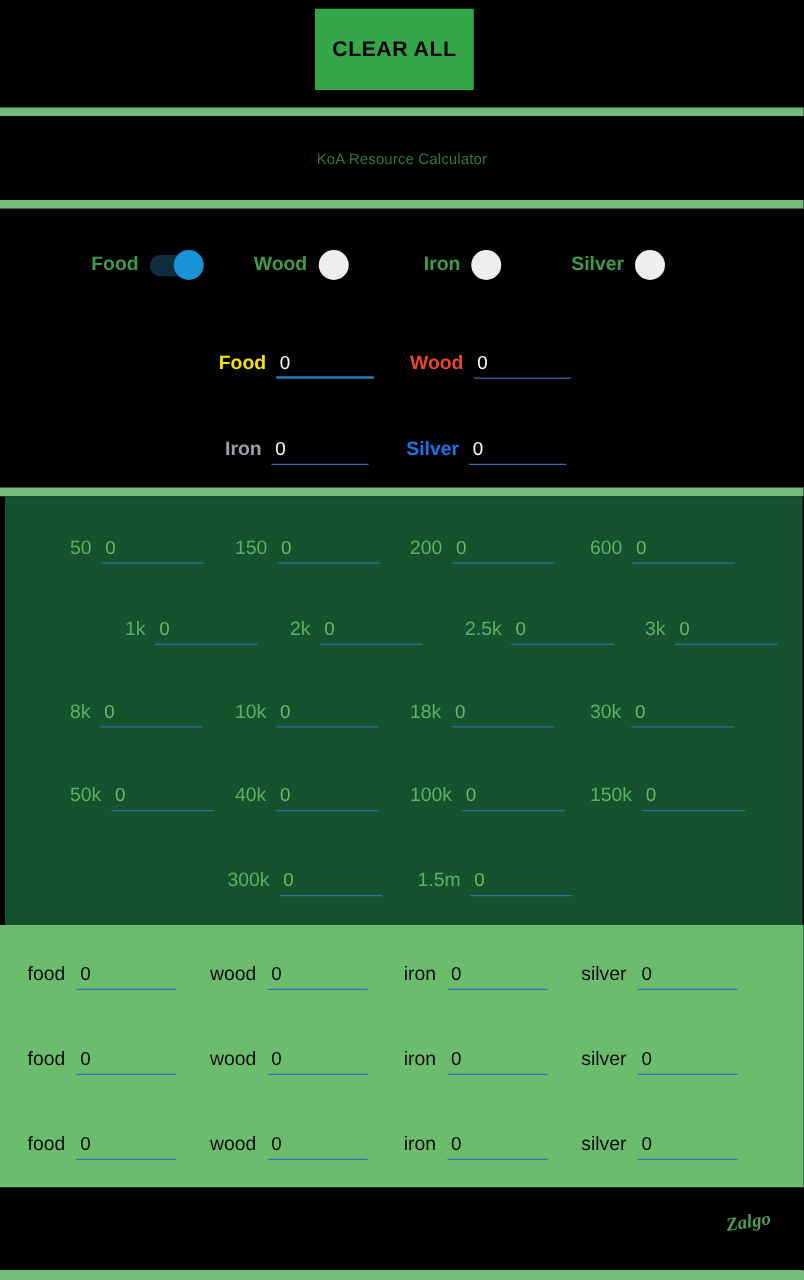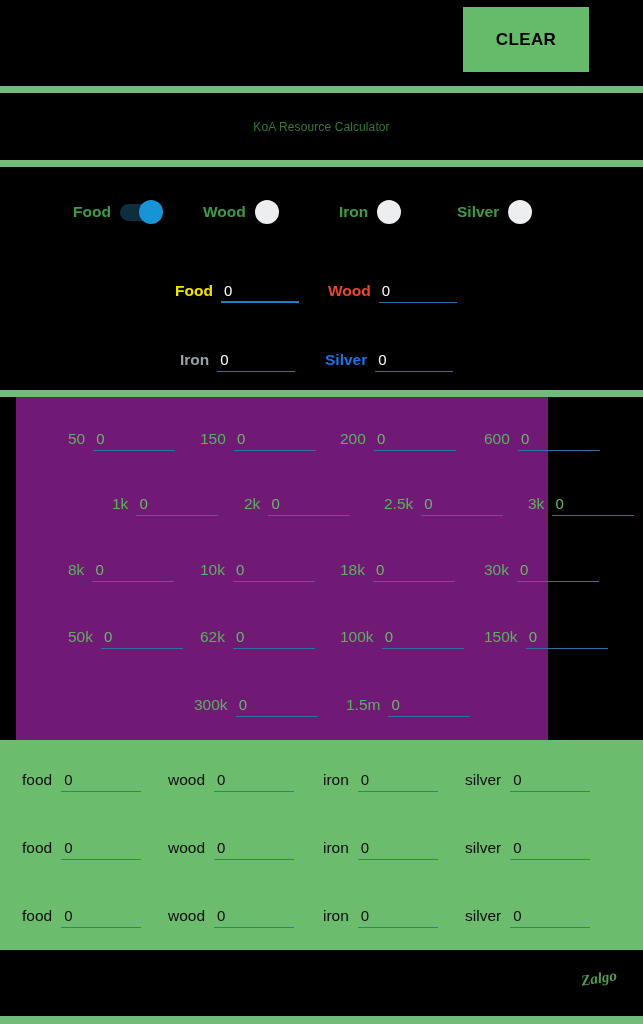--- a/index.html
+++ b/index.html
@@ -114,22 +114,22 @@
     padding:0 2px 0 3px; margin:0;
     width:100%; height:21px; line-height:21px;
   }
   .w-food  { width:78px; }
   .w-wood  { width:78px; }
   .w-iron  { width:78px; }
   .w-silver{ width:78px; }
 
   
   .grid{
-    position:absolute; left:16px; top:397px; width:532px; height:343px;
-    background:#701a75;
+    position:absolute; left:4px; top:397px; width:638px; height:343px;
+    background:#14532d;
   }
   .grid-row{
     position:absolute; left:0; width:643px; height:40px;
     display:flex; align-items:center;
   }
   .gr1{ top:22px; }
   .gr2{ top:87px;margin-left:44px; }
   .gr3{ top:153px; }
   .gr4{ top:220px; }
   .gr5{ top:288px; }
@@ -187,21 +187,21 @@
     position:absolute; right:26px; top:20px;
     color:#4f9c55; font-size:15px; font-weight:bold;
     font-style:italic; font-family:"Liberation Serif", serif;
     transform:rotate(-9deg);
   }
 </style>
 </head>
 <body>
 
 <div class="topbar">
-  <button class="btn btn-clear">CLEAR</button>
+  <button class="btn btn-clear-all">CLEAR ALL</button>
 </div>
 
 <div class="divider div-1"></div>
 
 <div class="titleband">
   <span class="title-text">KoA Resource Calculator</span>
 </div>
 
 <div class="divider div-2"></div>
 
@@ -342,21 +342,21 @@
     </div>
   </div>
 
   <div class="grid-row gr4">
     <div class="grid-cell col-a">
       <span class="gc-label">50k</span>
       <span class="uline green w-grid">
         <input type="text" value="0" style=""></span>
     </div>
     <div class="grid-cell col-b">
-      <span class="gc-label">62k</span>
+      <span class="gc-label">40k</span>
       <span class="uline green w-grid">
         <input type="text" value="0" style=""></span>
     </div>
     <div class="grid-cell col-c">
       <span class="gc-label">100k</span>
       <span class="uline green w-grid">
         <input type="text" value="0" style=""></span>
     </div>
     <div class="grid-cell col-d">
       <span class="gc-label">150k</span>

